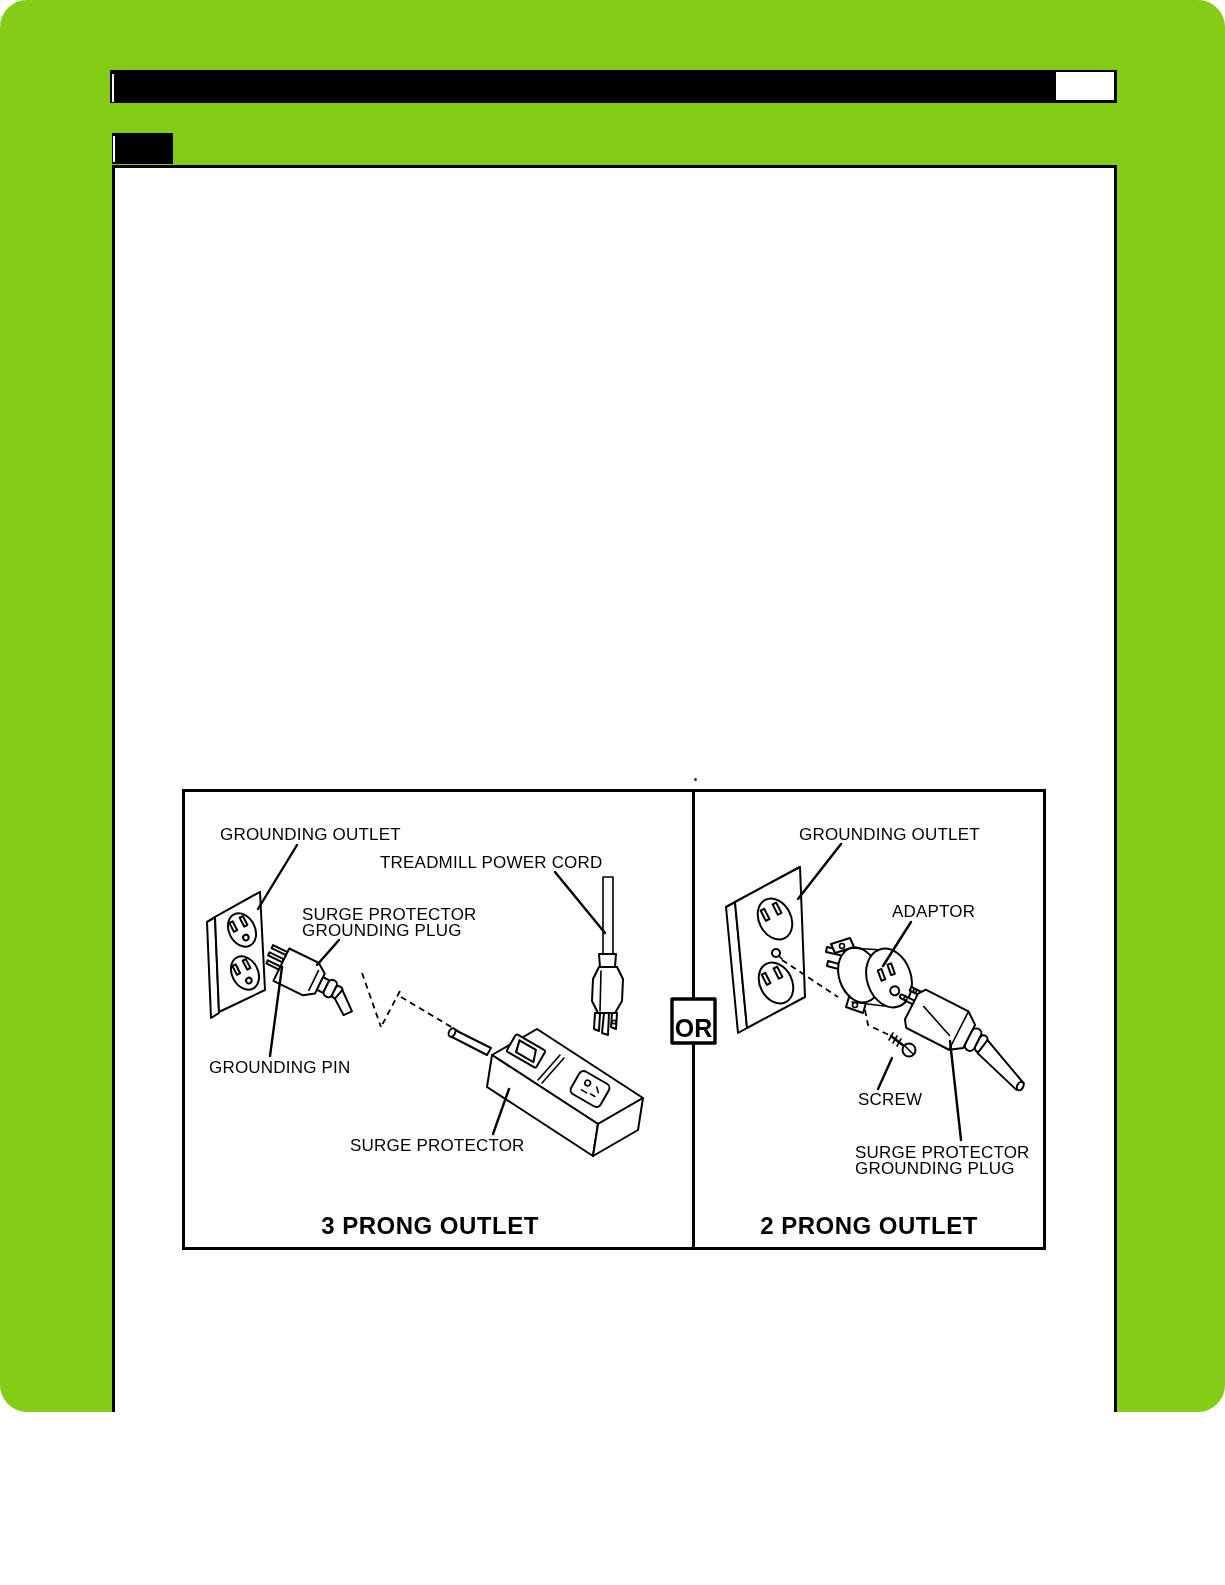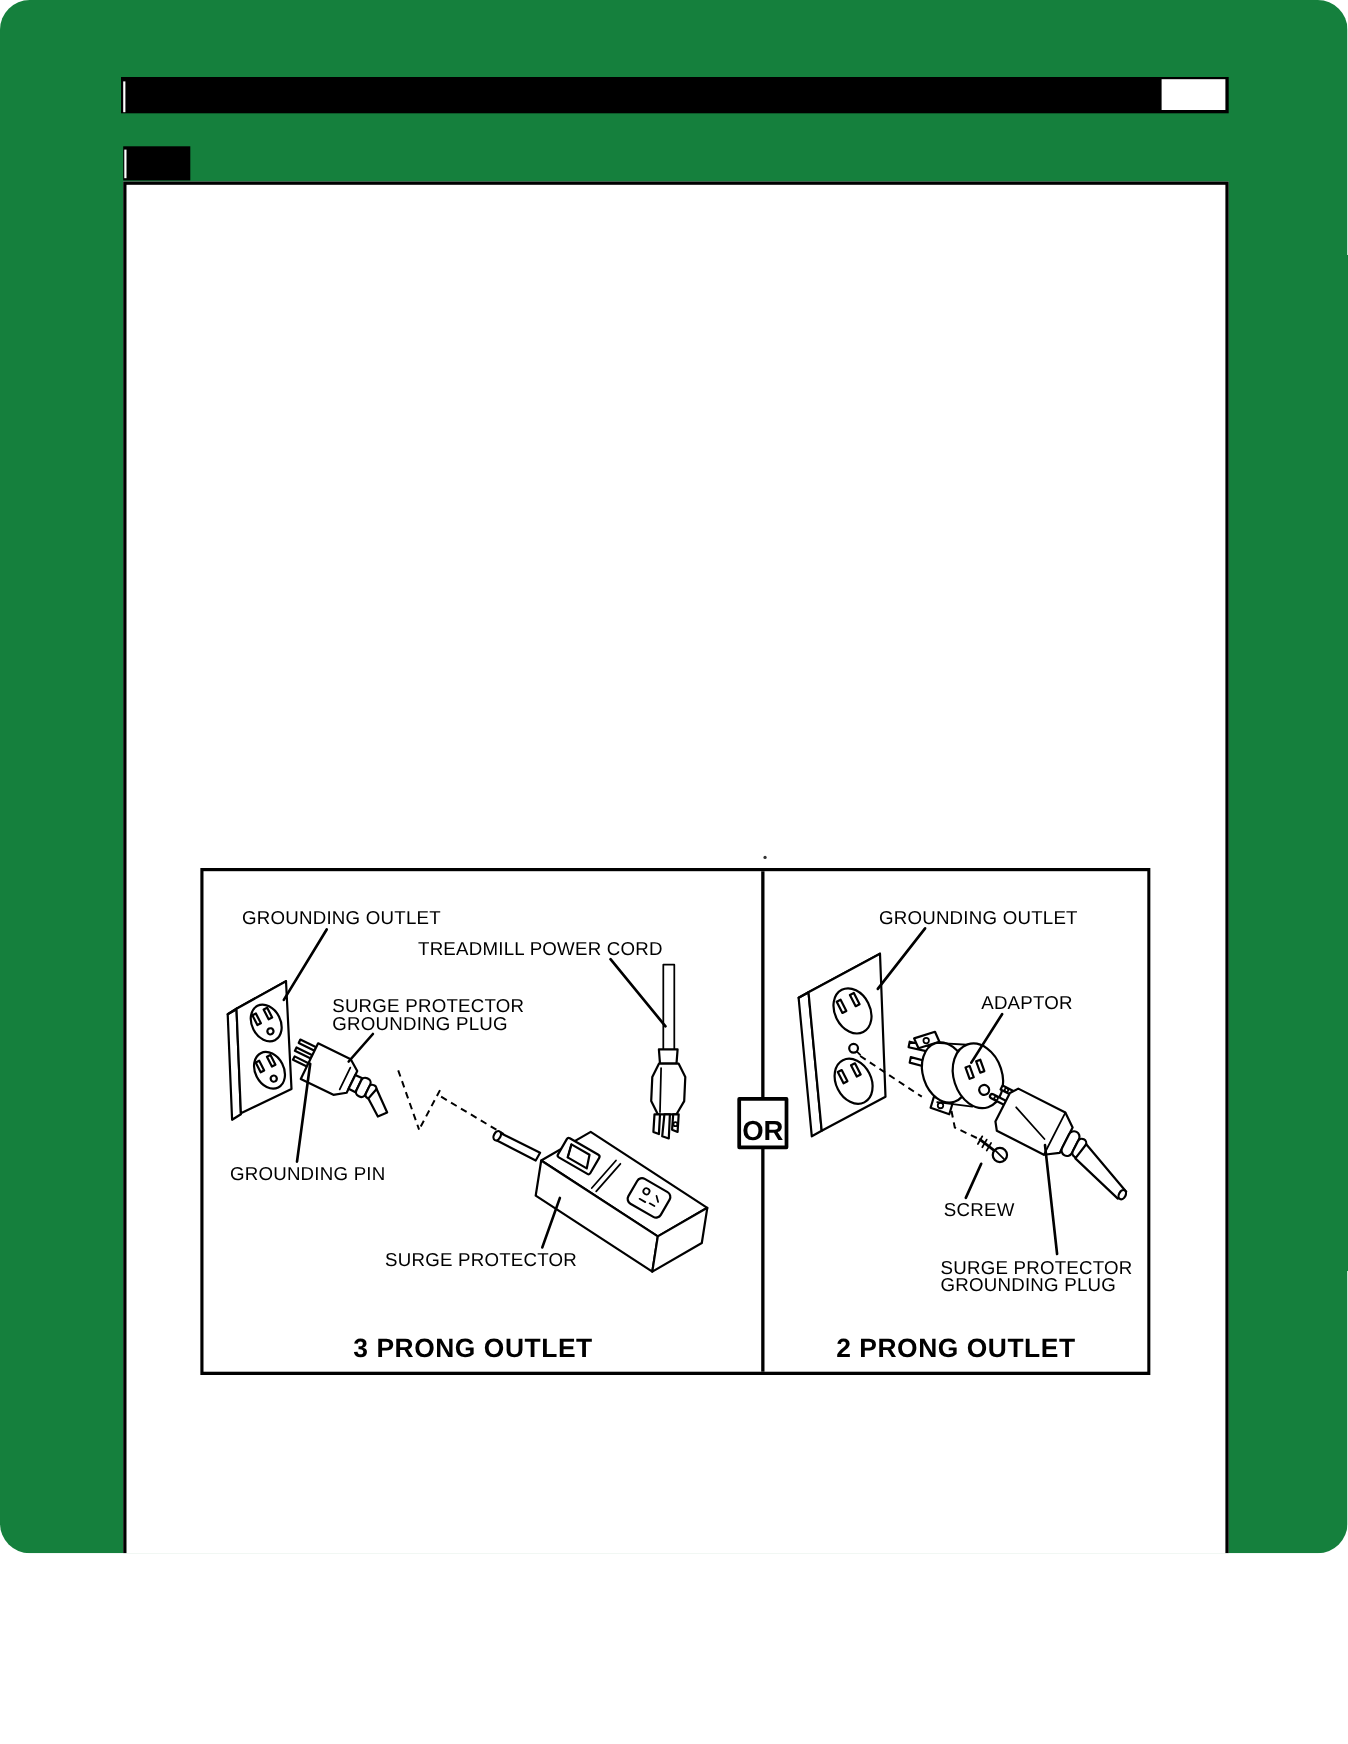--- a/index.html
+++ b/index.html
@@ -1,16 +1,16 @@
 <!DOCTYPE html>
 <html><head>
 <meta charset="utf-8">
 <style>
   html,body{margin:0;padding:0;background:#fff;}
-  #page{position:relative;width:1225px;height:1412px;background:#15803d;overflow:hidden;
+  #page{position:relative;width:1225px;height:1412px;background:#84cc16;overflow:hidden;
         font-family:"Liberation Sans",sans-serif;border-radius:27px;}
   .abs{position:absolute;}
   #top-bar{left:110px;top:70px;width:1007px;height:33px;background:#000;}
   #top-bar-sliver{left:2px;top:4px;width:2px;height:28px;background:#fff;}
   #page-num-box{left:946px;top:2px;width:58px;height:28px;background:#fff;}
   #section-box{left:112px;top:133px;width:61px;height:31px;background:#000;}
   #section-box-sliver{left:1px;top:3px;width:2px;height:26px;background:#fff;}
   #main-box{left:112px;top:165px;width:999px;height:1270px;border:3px solid #000;background:#fff;}
   #diagram-svg{left:182px;top:789px;}
   #stray-dot{left:694px;top:778px;width:3px;height:3px;background:#333;border-radius:50%;}

